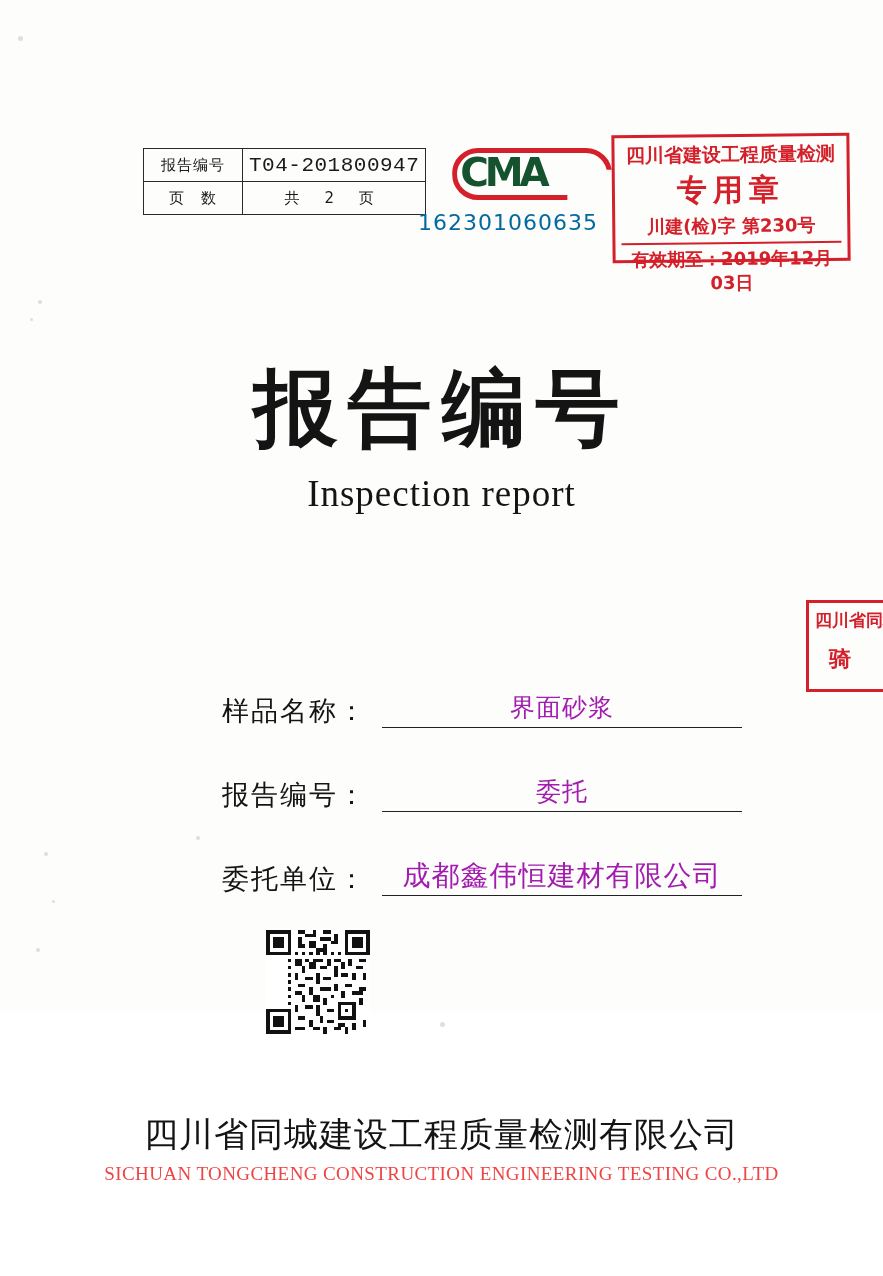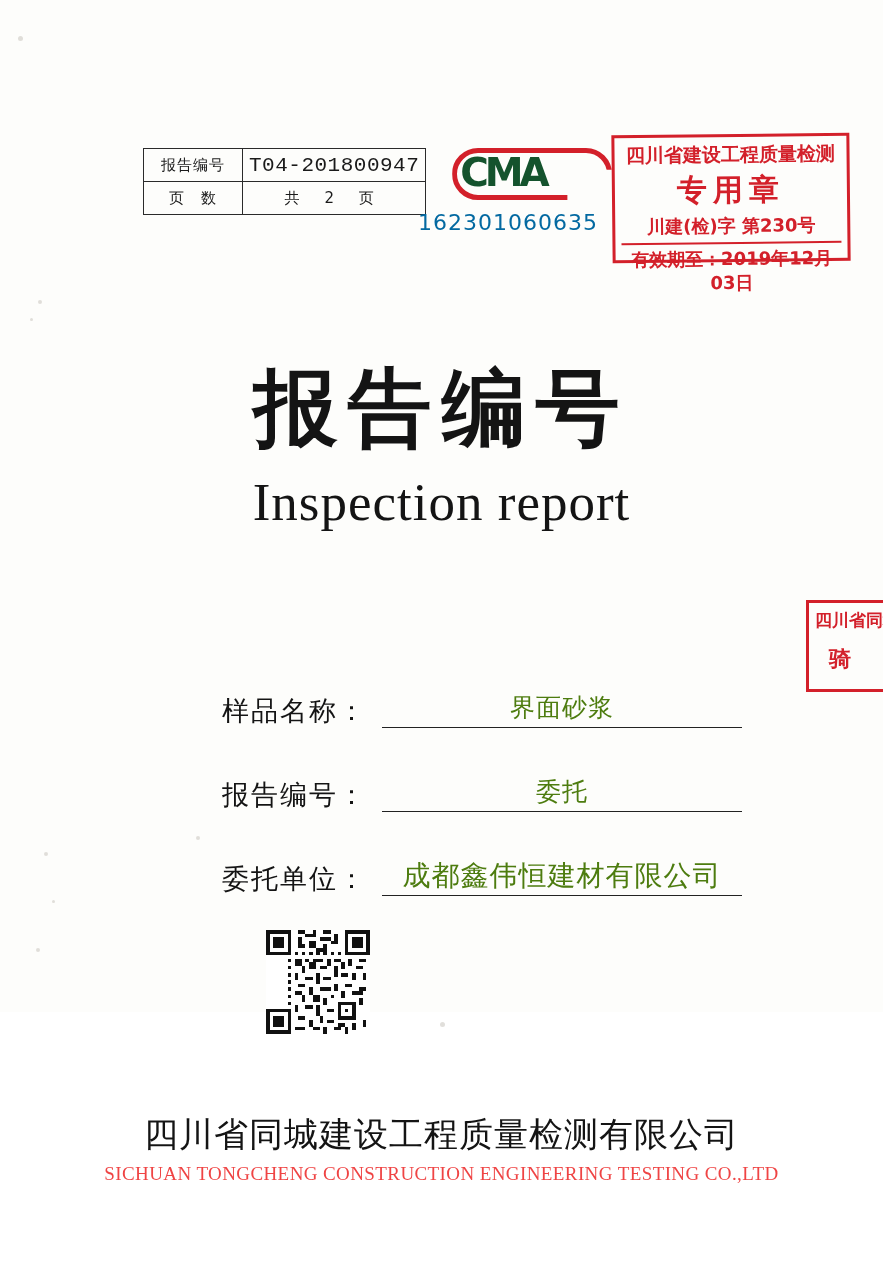--- a/index.html
+++ b/index.html
@@ -178,21 +178,21 @@
     font-size: 84px;
     letter-spacing: 10px;
     color: #141414;
   }
   .title-en {
     position: absolute;
     left: 0; top: 472px;
     width: 883px;
     text-align: center;
     font-family: "Liberation Serif", serif;
-    font-size: 53px;
+    font-size: 37px;
     letter-spacing: 1px;
     color: #141414;
   }
 
   
   .fields {
     position: absolute;
     left: 222px;
     top: 688px;
     width: 520px;
@@ -212,21 +212,21 @@
     white-space: nowrap;
     line-height: 34px;
   }
   .field-line {
     flex: 1;
     margin-left: 8px;
     border-bottom: 1.6px solid #222;
     text-align: center;
     font-family: "DejaVu Sans", sans-serif;
     font-size: 25px;
-    color: #4d7c0f;
+    color: #a21caf;
     line-height: 32px;
     padding-bottom: 3px;
     letter-spacing: 1px;
   }
   .field-line.small {
     font-size: 28px;
   }
 
   
   .qr {

